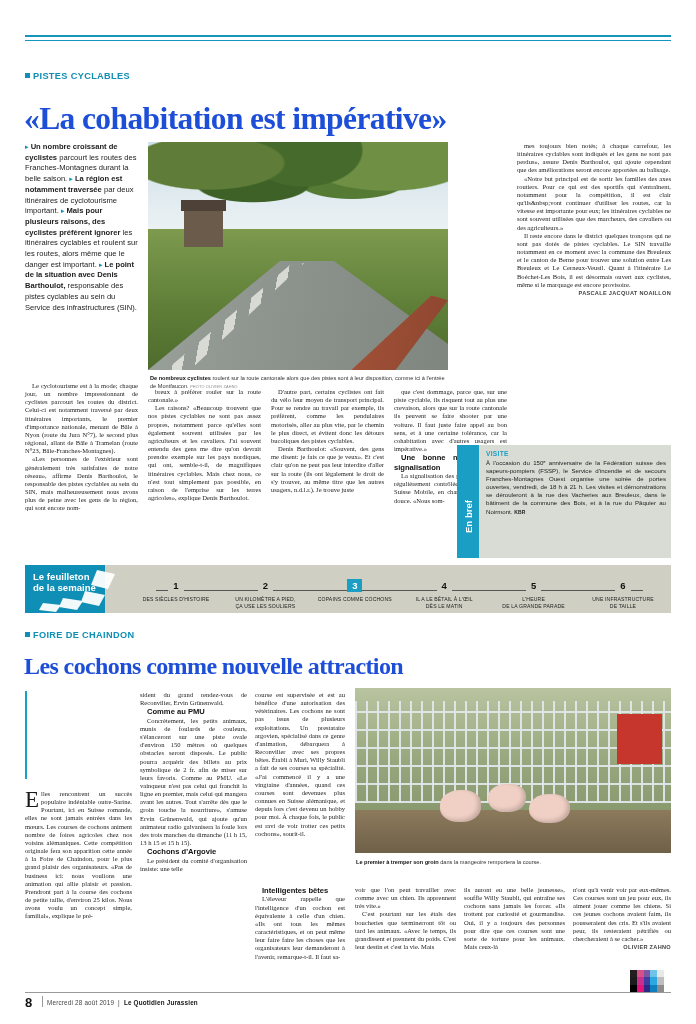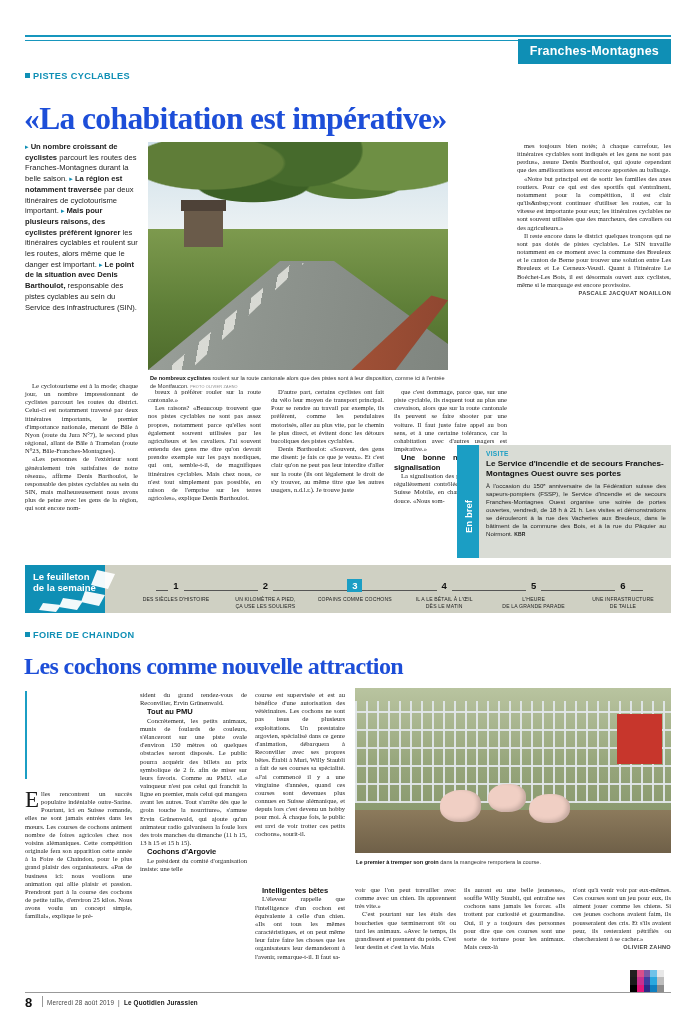--- a/index.html
+++ b/index.html
@@ -167,21 +167,20 @@
 <body>
 
 <div class="page">
 
   <div class="top-rules">
     <div class="rule-thick"></div>
     <div class="rule-gap"></div>
     <div class="rule-thin"></div>
   </div>
 
-  <div class="section-tag">Franches-Montagnes</div>
 
   <div id="a1-rubric" class="rubric">
     <span class="sq"></span><span>PISTES CYCLABLES</span>
   </div>
 
   <h1 id="a1-headline" class="headline">«La cohabitation est impérative»</h1>
 
   <div id="a1-lead"><span class="tri">▸</span> <b>Un nombre croissant de cyclistes</b> parcourt les routes des Franches-Montagnes durant la belle saison. <span class="tri">▸</span> <b>La région est notamment traversée</b> par deux itinéraires de cyclotourisme important. <span class="tri">▸</span> <b>Mais pour plusieurs raisons, des cyclistes préfèrent ignorer</b> les itinéraires cyclables et roulent sur les routes, alors même que le danger est important. <span class="tri">▸</span> <b>Le point de la situation avec Denis Barthoulot,</b> responsable des pistes cyclables au sein du Service des infrastructures (SIN).</div>
 
   <div id="a1-photo" class="photo">
@@ -226,21 +225,20 @@
     <p>Il reste encore dans le district quelques tronçons qui ne sont pas dotés de pistes cyclables. Le SIN travaille notamment en ce moment avec la commune des Breuleux et le canton de Berne pour trouver une solution entre Les Breuleux et Le Cerneux-Veusil. Quant à l'itinéraire Le Boéchet-Les Bois, il est désormais ouvert aux cyclistes, même si le marquage est encore provisoire.</p>
     <p class="sig">PASCALE JACQUAT NOAILLON</p>
   </div>
 
   <div id="enbref"></div>
   <div id="enbref-tab">
     <span>En bref</span>
   </div>
   <div id="enbref-body">
     <div class="eb-kicker">VISITE</div>
-    <div class="eb-title">Le Service d'incendie et de secours Franches-Montagnes Ouest ouvre ses portes</div>
     <div class="eb-text"><span>À l'occasion du 150ᵉ anniversaire de la Fédération suisse des sapeurs-pompiers (FSSP), le Service d'incendie et de secours Franches-Montagnes Ouest organise une soirée de portes ouvertes, vendredi, de 18 h à 21 h. Les visites et démonstrations se dérouleront à la rue des Vacheries aux Breuleux, dans le bâtiment de la commune des Bois, et à la rue du Pâquier au Noirmont.</span> <span class="sg">KBR</span></div>
   </div>
 
   <div id="feuil"></div>
   <div id="feuil-logo">
     <div class="t">
       <span>Le feuilleton</span><br>
       <span>de la semaine</span>
     </div>
     <svg width="96" height="48" style="position:absolute;left:0;top:0">
@@ -299,21 +297,21 @@
   <div id="a2-cap" class="cap">
     <b>Le premier à tremper son groin</b><span> dans la mangeoire remportera la course.</span>
   </div>
 
   <div id="a2-c1" class="col">
     <p class="dropcap" style="text-indent:0">Elles rencontrent un succès populaire indéniable outre-Sarine. Pourtant, ici en Suisse romande, elles ne sont jamais entrées dans les mœurs. Les courses de cochons animent nombre de foires agricoles chez nos voisins alémaniques. Cette compétition originale fera son apparition cette année à la Foire de Chaindon, pour le plus grand plaisir des organisateurs. «Pas de business ici: nous voulions une animation qui allie plaisir et passion. Prendront part à la course des cochons de petite taille, d'environ 25 kilos. Nous avons voulu un concept simple, familial», explique le pré-</p>
   </div>
 
   <div id="a2-c2" class="col">
     <p style="text-indent:0">sident du grand rendez-vous de Reconvilier, Ervin Grünenwald.</p>
-    <p class="subhead">Tout au PMU</p>
+    <p class="subhead">Comme au PMU</p>
     <p>Concrètement, les petits animaux, munis de foulards de couleurs, s'élanceront sur une piste ovale d'environ 150 mètres où quelques obstacles seront disposés. Le public pourra acquérir des billets au prix symbolique de 2 fr. afin de miser sur leurs favoris. Comme au PMU. «Le vainqueur n'est pas celui qui franchit la ligne en premier, mais celui qui mangera avant les autres. Tout s'arrête dès que le groin touche la nourriture», s'amuse Ervin Grünenwald, qui ajoute qu'un animateur radio galvanisera la foule lors des trois manches du dimanche (11 h 15, 13 h 15 et 15 h 15).</p>
     <p class="subhead">Cochons d'Argovie</p>
     <p>Le président du comité d'organisation insiste: une telle</p>
   </div>
 
   <div id="a2-c3" class="col">
     <p style="text-indent:0">course est supervisée et est au bénéfice d'une autorisation des vétérinaires. Les cochons ne sont pas issus de plusieurs exploitations. Un prestataire argovien, spécialisé dans ce genre d'animation, débarquera à Reconvilier avec ses propres bêtes. Établi à Muri, Willy Staubli a fait de ses courses sa spécialité. «J'ai commencé il y a une vingtaine d'années, quand ces courses sont devenues plus connues en Suisse alémanique, et depuis lors c'est devenu un hobby pour moi. À chaque fois, le public est ravi de voir trotter ces petits cochons», sourit-il.</p>
   </div>
   <div id="a2-c3b" class="col">
     <p class="subhead" style="margin-top:0">Intelligentes bêtes</p>

